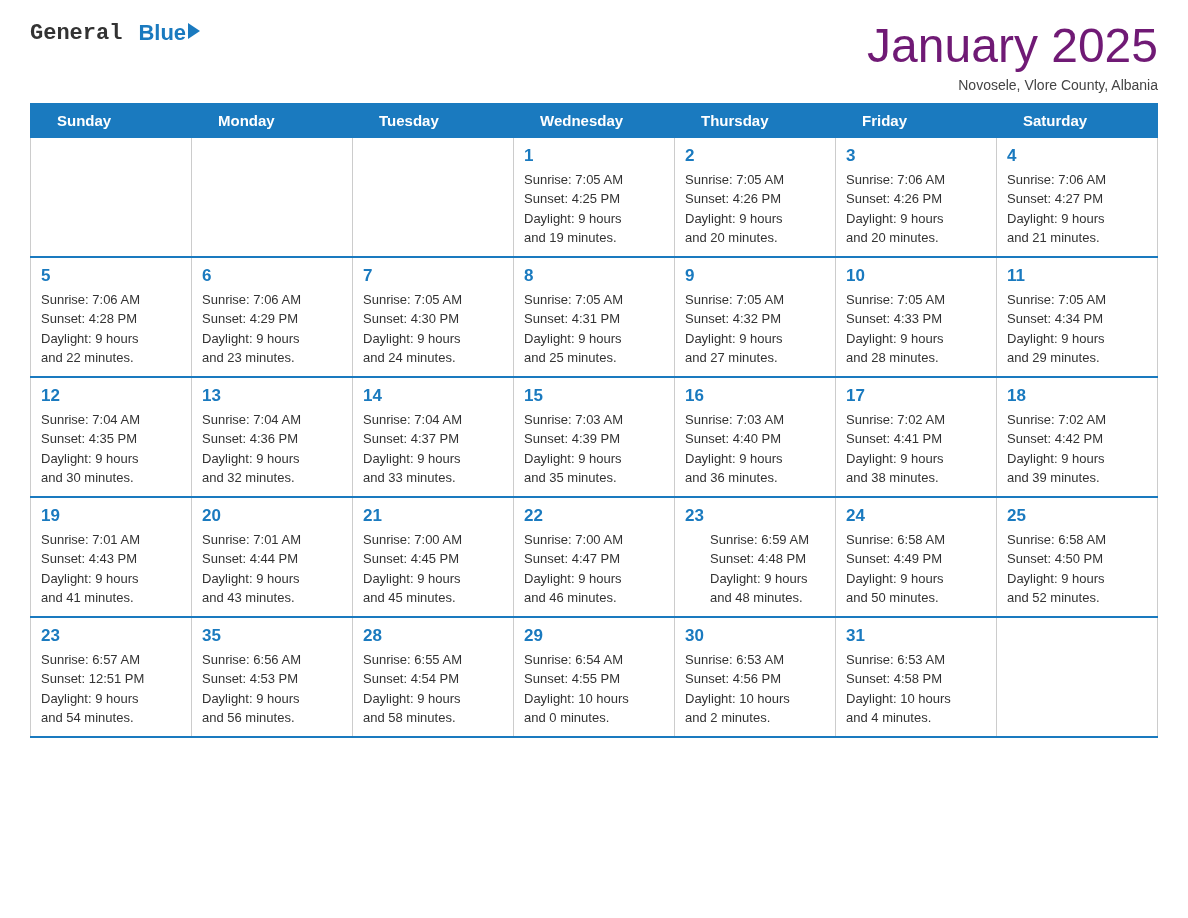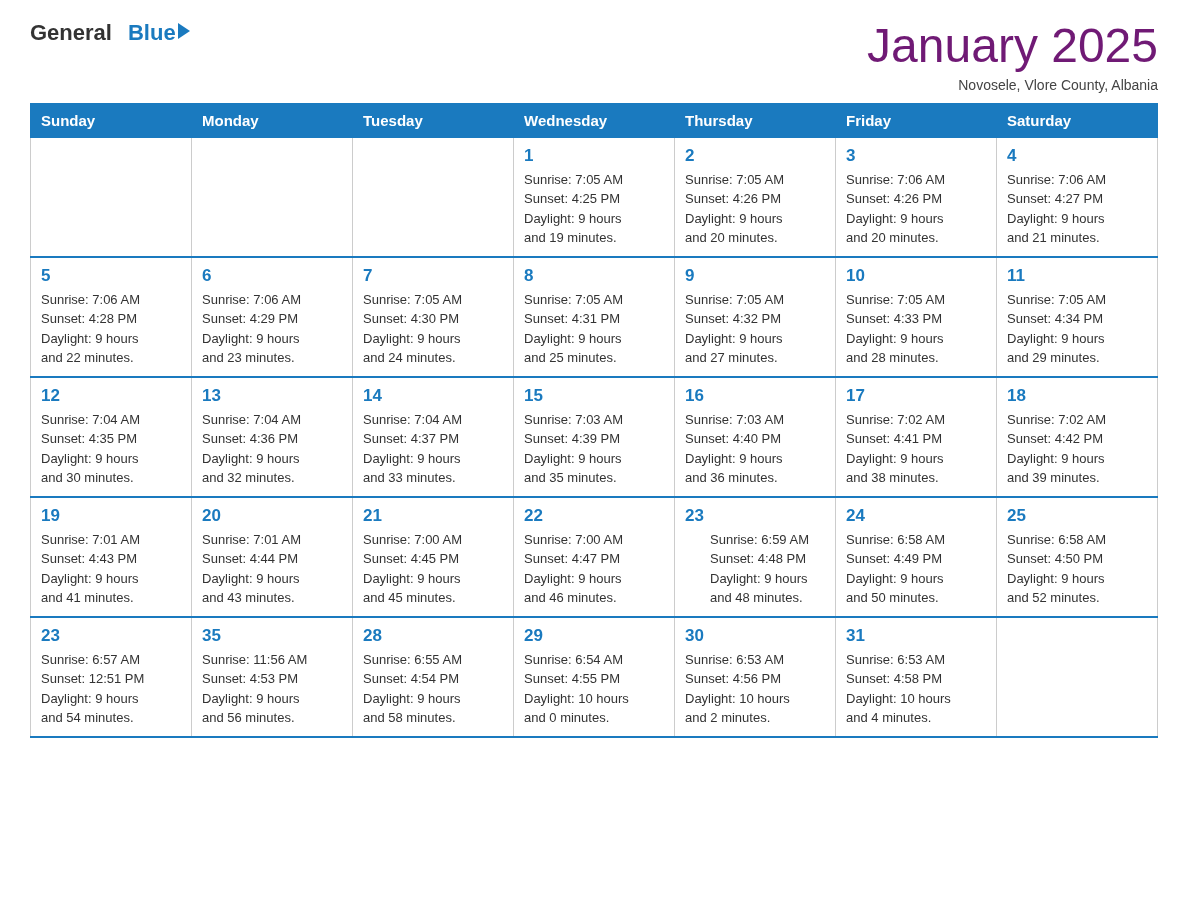--- a/index.html
+++ b/index.html
@@ -18,20 +18,21 @@
     }
     .logo {
       display: flex;
       align-items: center;
       gap: 4px;
     }
     .logo-text-general {
       font-size: 22px;
       font-weight: bold;
       color: #333;
+      font-family: Liberation Mono, monospace;
     }
     .logo-text-blue {
       font-size: 22px;
       font-weight: bold;
       color: #1a7abf;
     }
     .logo-arrow {
       width: 0;
       height: 0;
       border-left: 12px solid #1a7abf;
@@ -57,21 +58,21 @@
     .calendar {
       width: 100%;
       border-collapse: collapse;
       margin-top: 8px;
     }
     .calendar thead tr th {
       background: #1a7abf;
       color: #fff;
       font-size: 15px;
       font-weight: bold;
-      padding: 8px 10px;
+      padding: 8px 26px;
       text-align: left;
       border: 1px solid #1a7abf;
     }
     .calendar tbody tr td {
       vertical-align: top;
       padding: 8px 10px;
       border: 1px solid #ccc;
       width: 14.28%;
       min-height: 90px;
       font-size: 13px;
@@ -317,21 +318,21 @@
       <tr>
         <td>
           <span class="day-number">23</span>
           <div class="day-info" style="white-space: pre-line;">Sunrise: 6:57 AM
 Sunset: 12:51 PM
 Daylight: 9 hours
 and 54 minutes.</div>
         </td>
         <td>
           <span class="day-number">35</span>
-          <div class="day-info" style="white-space: pre-line;">Sunrise: 11:56 AM
+          <div class="day-info" style="white-space: pre-line;">Sunrise: 6:56 AM
 Sunset: 4:53 PM
 Daylight: 9 hours
 and 56 minutes.</div>
         </td>
         <td>
           <span class="day-number">28</span>
           <div class="day-info" style="white-space: pre-line;">Sunrise: 6:55 AM
 Sunset: 4:54 PM
 Daylight: 9 hours
 and 58 minutes.</div>

